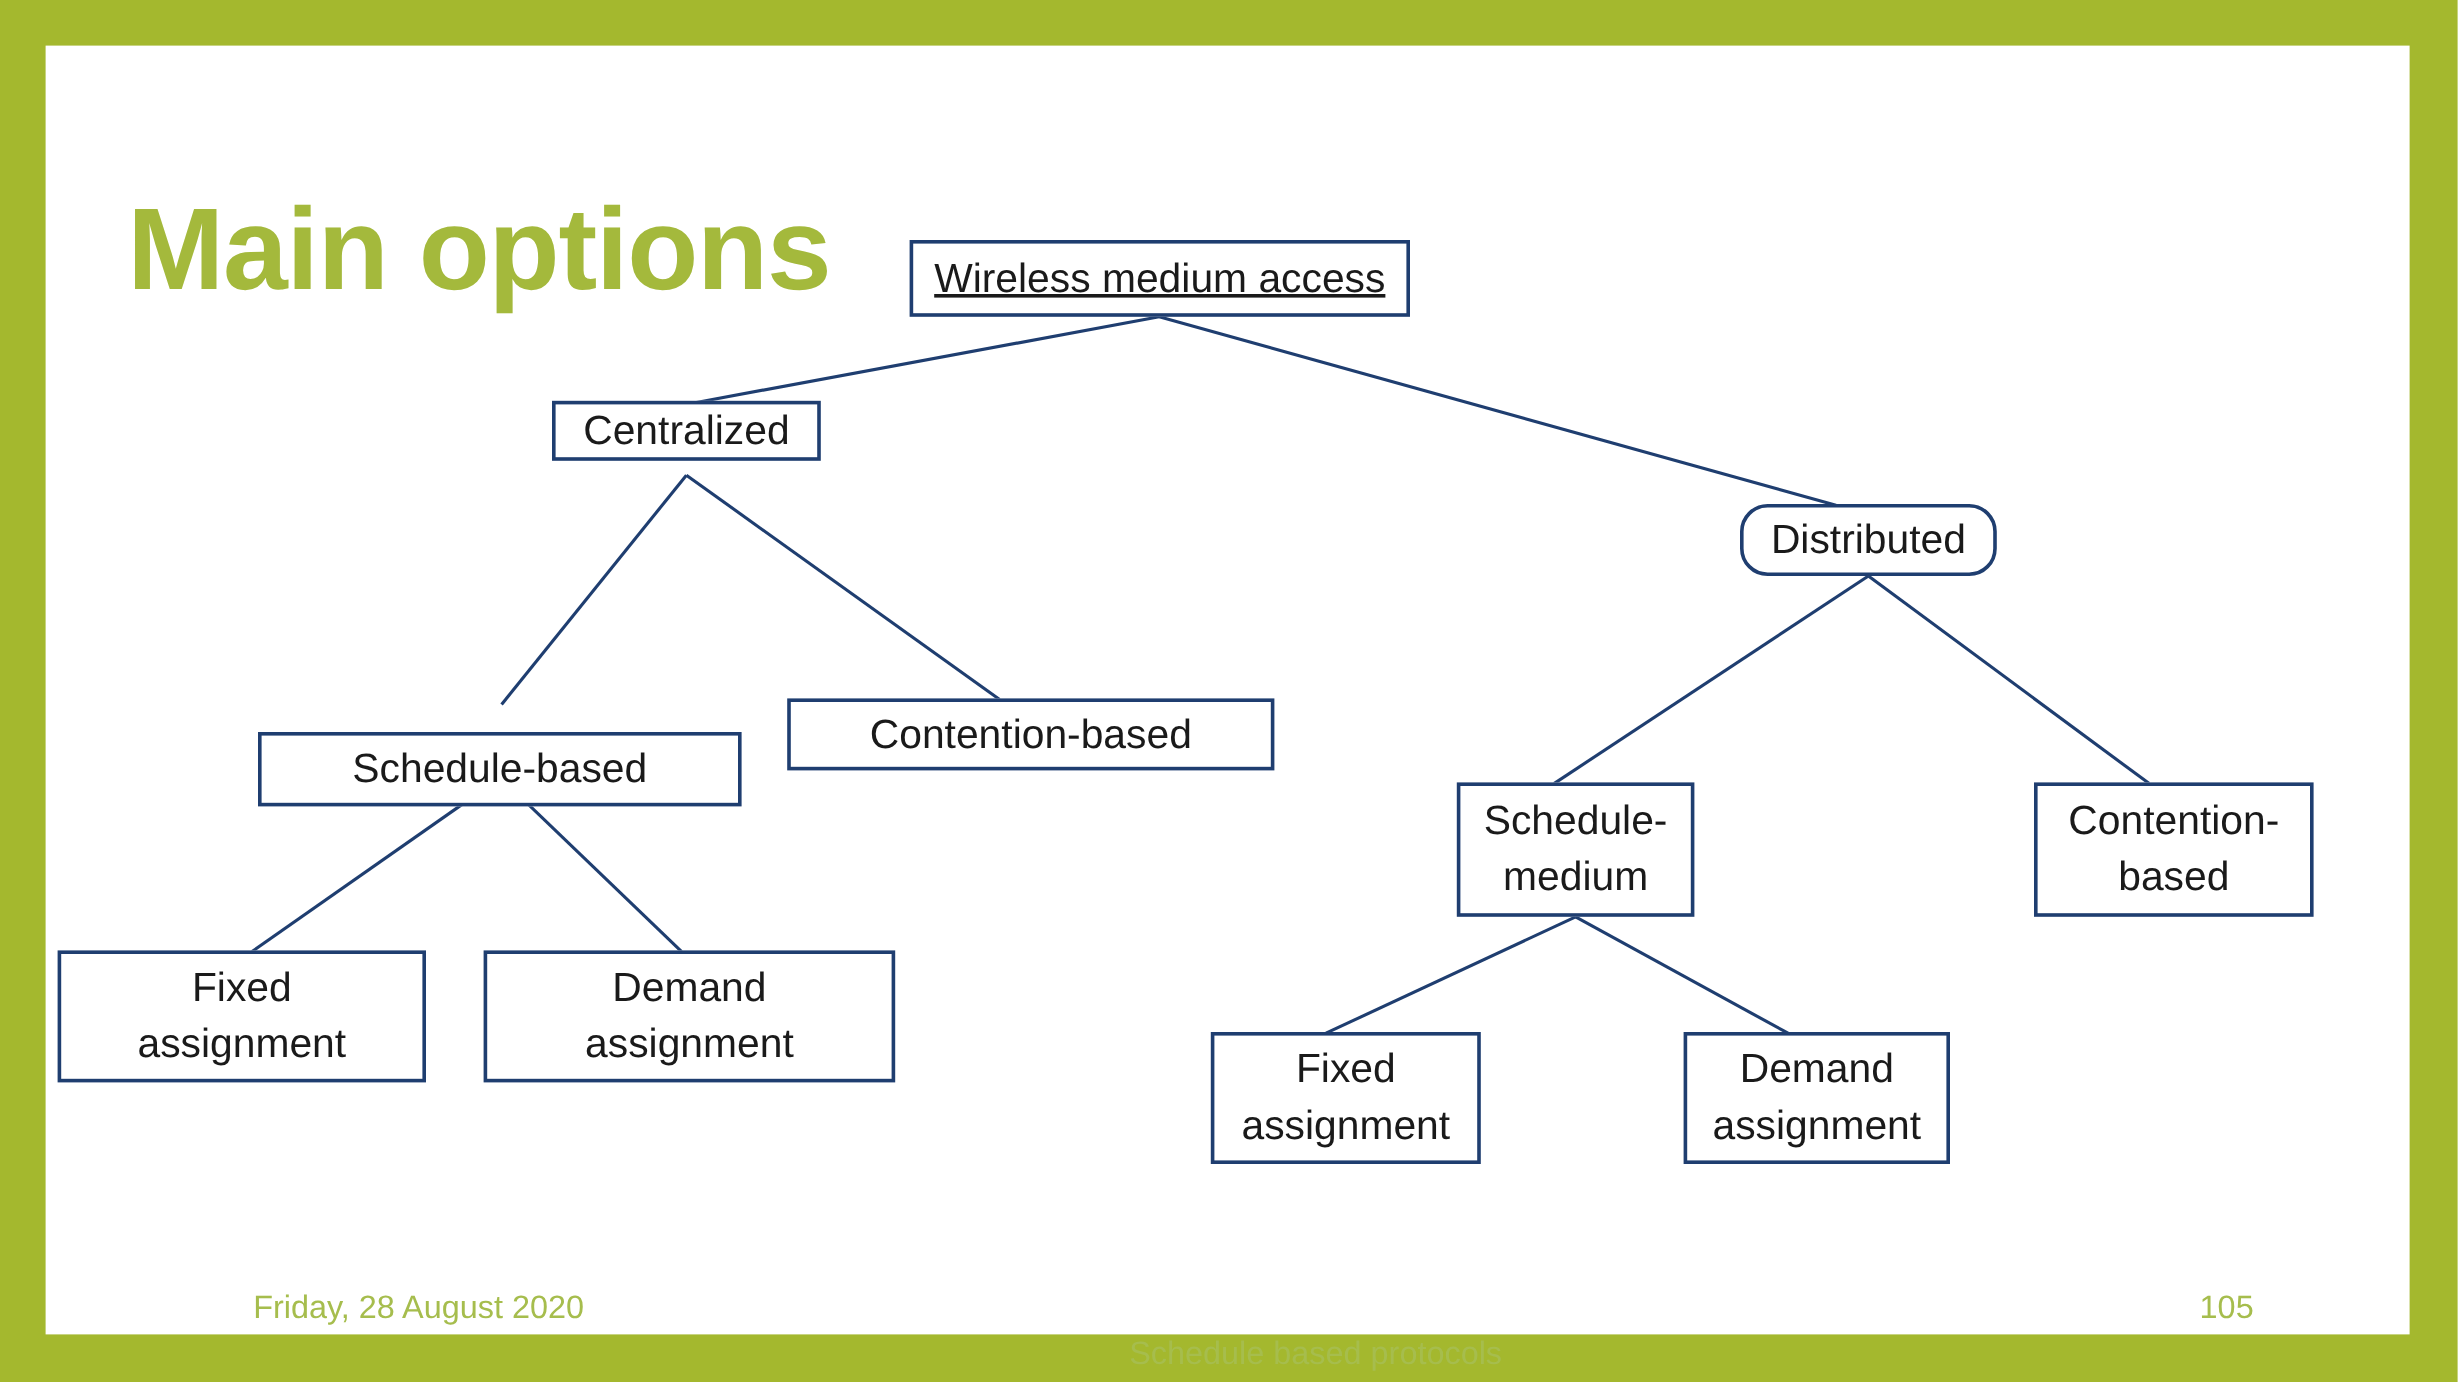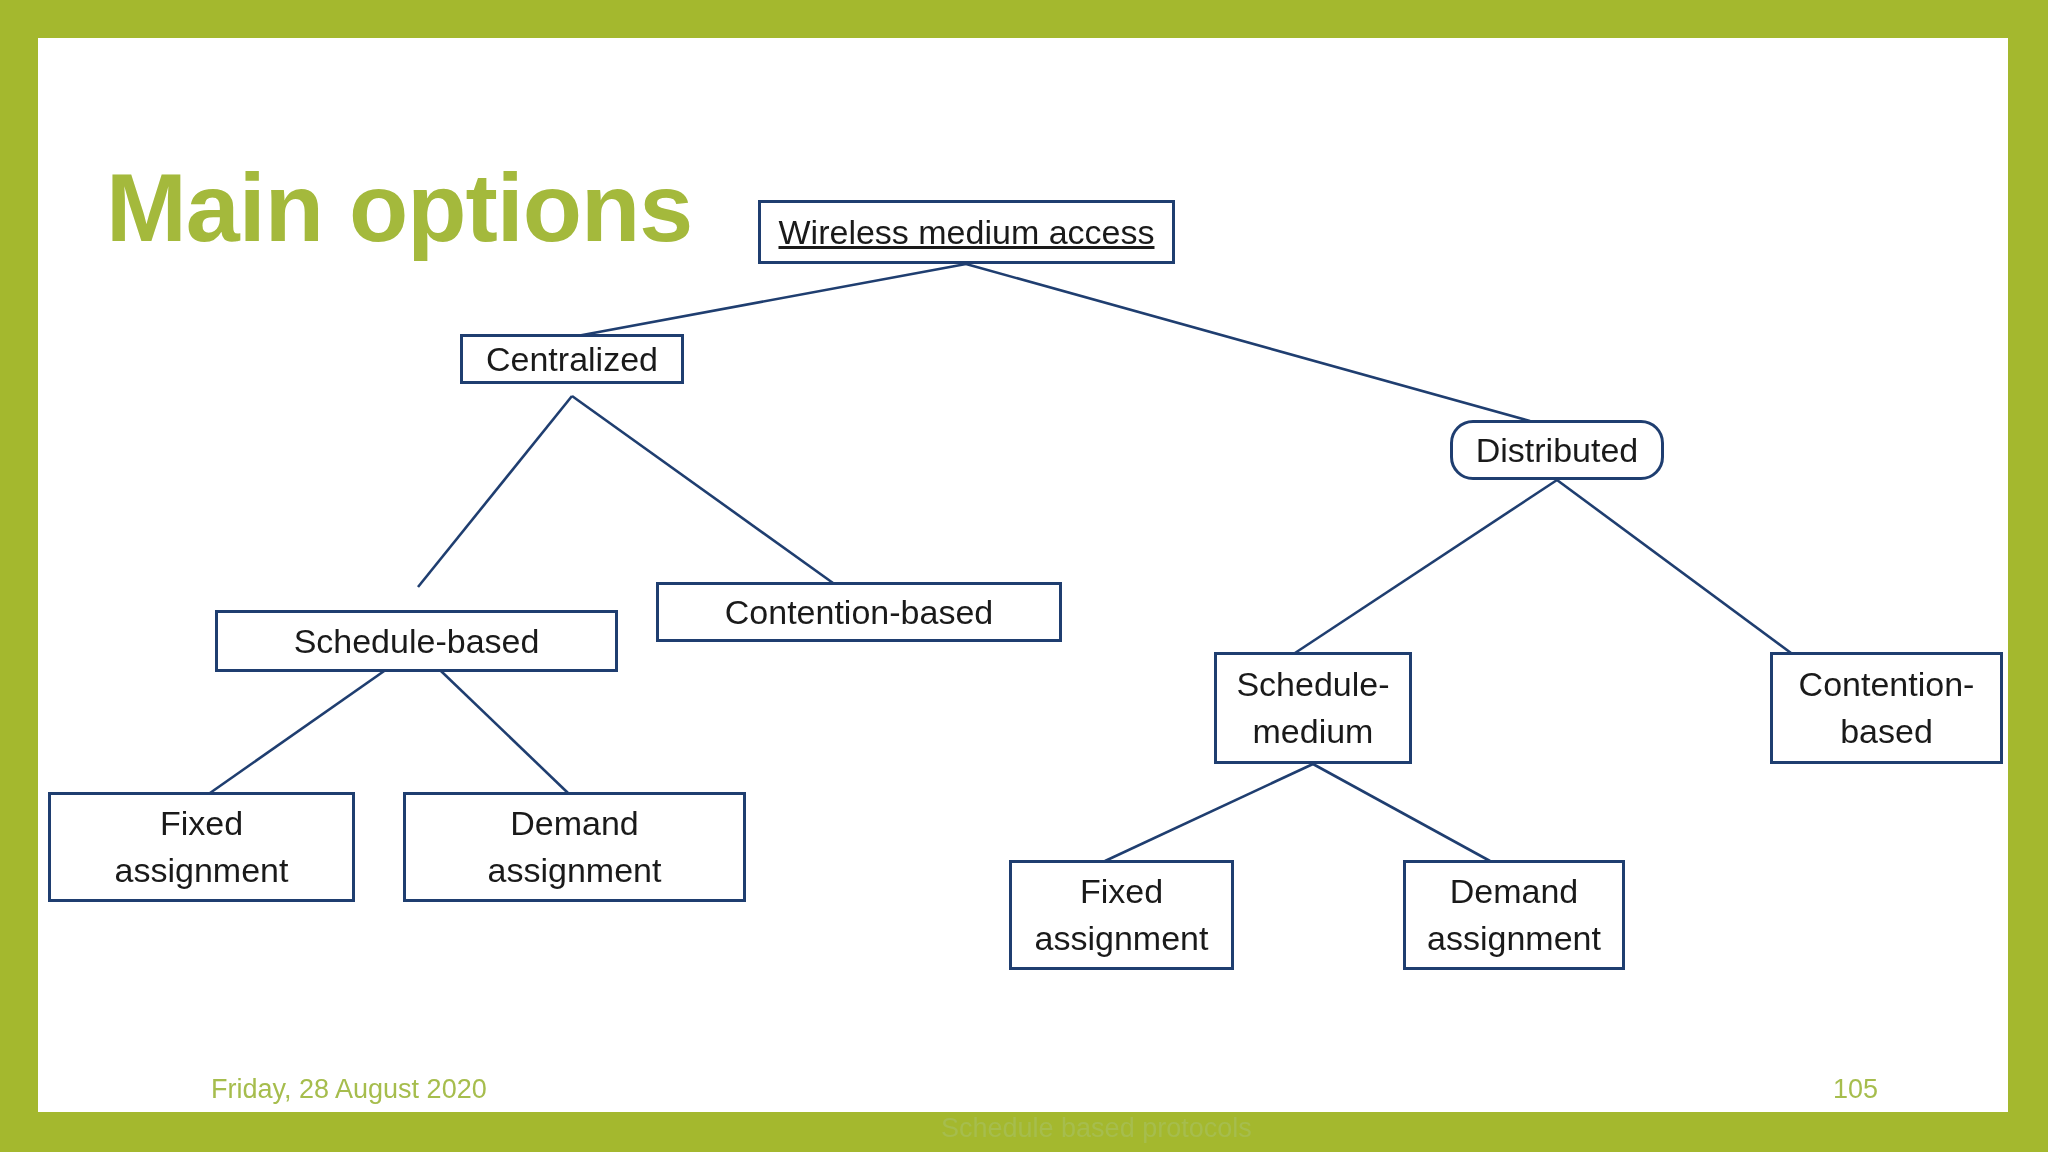--- a/index.html
+++ b/index.html
@@ -49,21 +49,21 @@
     line-height: 1.38;
     color: var(--box-text, #1a1a1a);
     white-space: pre-line;
   }
   .node.n-wma        { left: 758px;  top: 200px; width: 417px; height: 64px; text-decoration: underline;  }
   .node.n-cent       { left: 460px;  top: 334px; width: 224px; height: 50px;  }
   .node.n-dist       { left: 1450px; top: 420px; width: 214px; height: 60px; border-radius: 23px;  }
   .node.n-sched-l    { left: 215px;  top: 597px; width: 403px; height: 62px; margin-top: 13px;  }
   .node.n-cont-l     { left: 656px;  top: 582px; width: 406px; height: 60px;  }
   .node.n-sched-r    { left: 1214px; top: 652px; width: 198px; height: 112px; }
-  .node.n-cont-r     { left: 1770px; top: 652px; width: 233px; height: 112px; }
+  .node.n-cont-r     { left: 1695px; top: 652px; width: 233px; height: 112px; }
   .node.n-fixed-l    { left: 48px;   top: 792px; width: 307px; height: 110px; }
   .node.n-demand-l   { left: 403px;  top: 792px; width: 343px; height: 110px; }
   .node.n-fixed-r    { left: 1009px; top: 860px; width: 225px; height: 110px; }
   .node.n-demand-r   { left: 1403px; top: 860px; width: 222px; height: 110px; }
   .footer-item {
     position: absolute;
     top: 1074px;
     font-size: 27px;
     color: var(--footer-green, #a6bd4d);
   }

